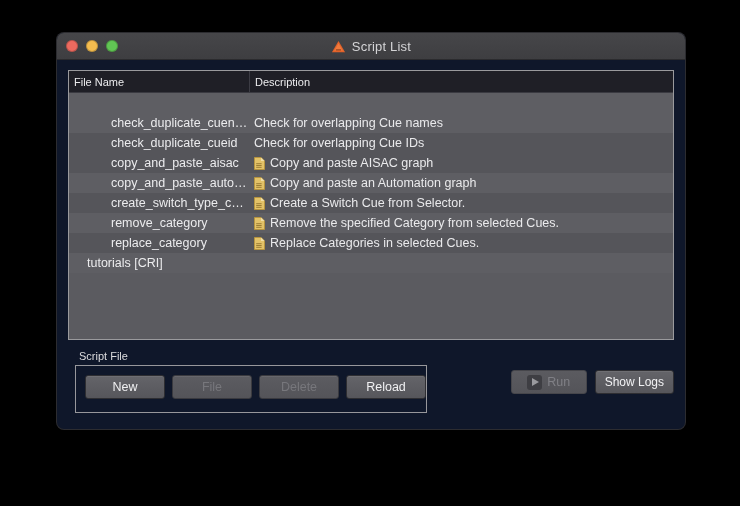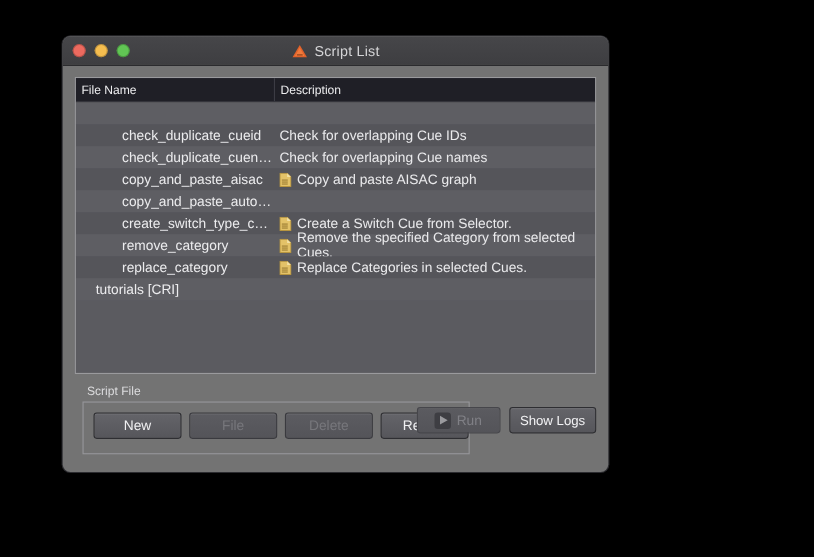--- a/index.html
+++ b/index.html
@@ -9,23 +9,23 @@
     width: 740px;
     height: 506px;
     overflow: hidden;
     font-family: "Liberation Sans", sans-serif;
   }
 
   #window {
     position: absolute;
     left: 57px;
     top: 33px;
-    width: 496px;
+    width: 628px;
     height: 396px;
-    background: #737373;
+    background: #0f172a;
     border-radius: 7px;
     box-shadow: 0 0 0 1px #2c2c30;
     overflow: hidden;
   }
 
   
   #titlebar {
     position: relative;
     height: 26px;
     background: linear-gradient(#464649, #3e3e41);
@@ -291,54 +291,64 @@
       <div id="list-header">
         <div class="hdr-cell hdr-name">File Name</div>
         <div class="hdr-cell hdr-desc">Description</div>
       </div>
       <div id="list-rows">
           <div class="row odd grouprow">
             <div class="cell-desc">
               <span></span>
             </div>
           </div>
+          <div class="row odd childrow">
+            <div class="cell-name">
+              <span class="name-text">check_duplicate_cuen…</span>
+            </div>
+            <div class="cell-desc">
+              <span>Check for overlapping Cue names</span>
+            </div>
+          </div>
           <div class="row even childrow">
             <div class="cell-name">
               <span class="name-text">check_duplicate_cueid</span>
             </div>
             <div class="cell-desc">
               <span>Check for overlapping Cue IDs</span>
-            </div>
-          </div>
-          <div class="row odd childrow">
-            <div class="cell-name">
-              <span class="name-text">check_duplicate_cuen…</span>
-            </div>
-            <div class="cell-desc">
-              <span>Check for overlapping Cue names</span>
             </div>
           </div>
           <div class="row even childrow">
             <div class="cell-name">
               <span class="name-text">copy_and_paste_aisac</span>
             </div>
             <div class="cell-desc">
               <svg class="docicon" viewBox="0 0 11 13">
                 <path d="M0.5 0.5 H7 L10.5 4 V12.5 H0.5 Z" fill="#e3c268" stroke="#b79540"></path>
                 <path d="M7 0.5 L10.5 4 H7 Z" fill="#f2e0a6"></path>
                 <rect x="2.2" y="6.2" width="5.4" height="1" fill="#9c7d33"></rect>
                 <rect x="2.2" y="8" width="5.4" height="1" fill="#9c7d33"></rect>
                 <rect x="2.2" y="9.8" width="5.4" height="1" fill="#9c7d33"></rect>
               </svg>
               <span>Copy and paste AISAC graph</span>
             </div>
           </div>
           <div class="row odd childrow">
             <div class="cell-name">
               <span class="name-text">copy_and_paste_auto…</span>
+            </div>
+            <div class="cell-desc">
+              <svg class="docicon" viewBox="0 0 11 13">
+                <path d="M0.5 0.5 H7 L10.5 4 V12.5 H0.5 Z" fill="#e3c268" stroke="#b79540"></path>
+                <path d="M7 0.5 L10.5 4 H7 Z" fill="#f2e0a6"></path>
+                <rect x="2.2" y="6.2" width="5.4" height="1" fill="#9c7d33"></rect>
+                <rect x="2.2" y="8" width="5.4" height="1" fill="#9c7d33"></rect>
+                <rect x="2.2" y="9.8" width="5.4" height="1" fill="#9c7d33"></rect>
+              </svg>
+              <span>Copy and paste an Automation graph</span>
             </div>
           </div>
           <div class="row even childrow">
             <div class="cell-name">
               <span class="name-text">create_switch_type_c…</span>
             </div>
             <div class="cell-desc">
               <svg class="docicon" viewBox="0 0 11 13">
                 <path d="M0.5 0.5 H7 L10.5 4 V12.5 H0.5 Z" fill="#e3c268" stroke="#b79540"></path>
                 <path d="M7 0.5 L10.5 4 H7 Z" fill="#f2e0a6"></path>

